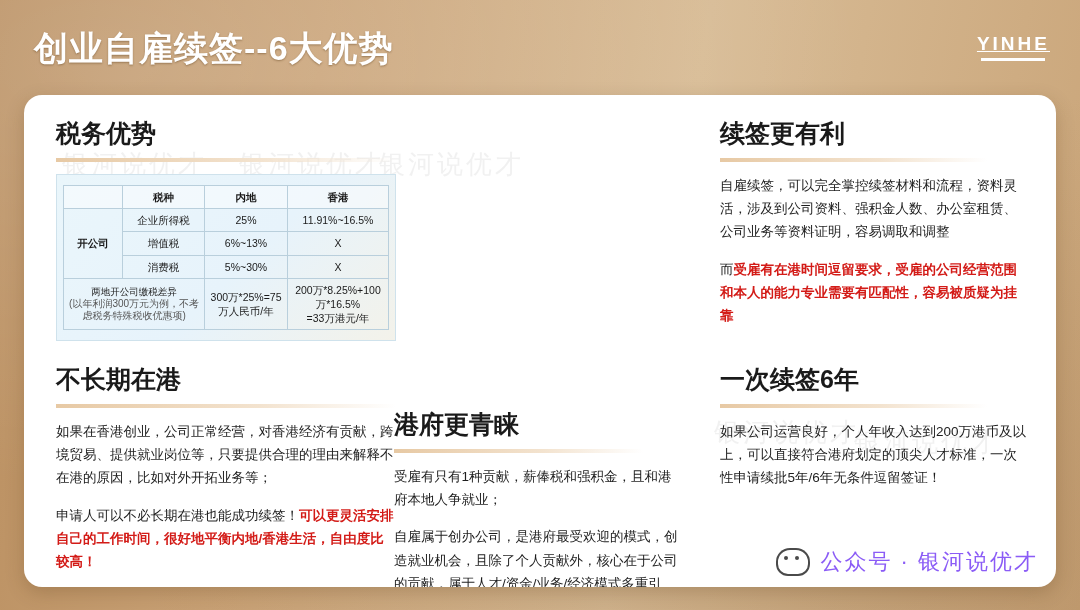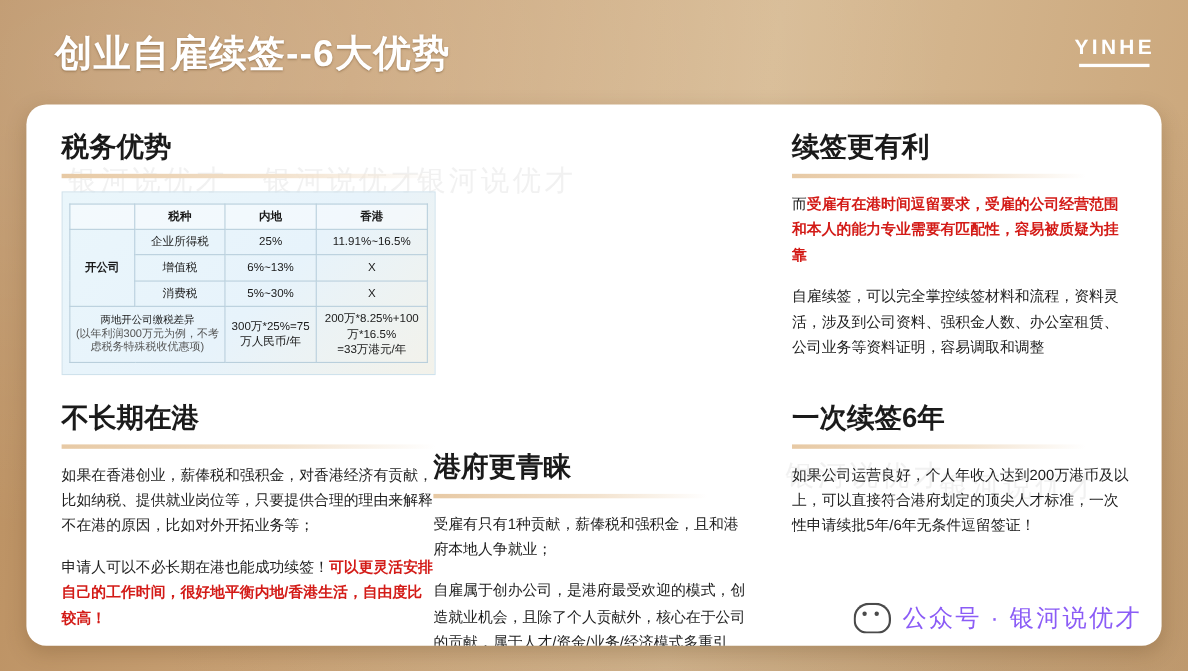--- a/index.html
+++ b/index.html
@@ -31,28 +31,28 @@
   }
   .title {
     position: absolute;
     left: 34px;
     top: 26px;
     font-size: 34px;
     font-weight: bold;
     color: #ffffff;
     letter-spacing: 1px;
     text-shadow: 0 1px 2px rgba(90,60,25,0.45);
-    margin-left: 16px;
   }
   .logo {
     position: absolute;
     right: 30px;
     top: 34px;
     text-align: right;
     color: #ffffff;
+    text-decoration: underline;
   }
   .logo-mark {
     font-size: 19px;
     letter-spacing: 3px;
     font-weight: bold;
     line-height: 1.05;
   }
   .logo-bar {
     width: 64px;
     height: 3px;
@@ -265,30 +265,30 @@
           </tr>
         </tbody>
           </table>
       </div>
     </div>
 
 
     <div class="col c3">
       <div class="h">续签更有利</div>
       <span class="h-underline short"></span>
+      <p class="p">自雇续签，可以完全掌控续签材料和流程，资料灵活，涉及到公司资料、强积金人数、办公室租赁、公司业务等资料证明，容易调取和调整</p>
       <p class="p">
         <span>而</span><span class="red">受雇有在港时间逗留要求，受雇的公司经营范围和本人的能力专业需要有匹配性，容易被质疑为挂靠</span>
       </p>
-      <p class="p">自雇续签，可以完全掌控续签材料和流程，资料灵活，涉及到公司资料、强积金人数、办公室租赁、公司业务等资料证明，容易调取和调整</p>
     </div>
 
     <div class="col2 d1">
       <div class="h">不长期在港</div>
       <span class="h-underline"></span>
-      <p class="p">如果在香港创业，薪俸税和强积金，对香港经济有贡献，比如纳税、提供就业岗位等，只要提供合理的理由来解释不在港的原因，比如对外开拓业务等；</p>
+      <p class="p">如果在香港创业，公司正常经营，对香港经济有贡献，跨境贸易、提供就业岗位等，只要提供合理的理由来解释不在港的原因，比如对外开拓业务等；</p>
       <p class="p">
         <span>申请人可以不必长期在港也能成功续签！</span><span class="red">可以更灵活安排自己的工作时间，很好地平衡内地/香港生活，自由度比较高！</span>
       </p>
     </div>
 
     <div class="col2 d2">
       <div class="h">港府更青睐</div>
       <span class="h-underline short"></span>
       <p class="p">受雇有只有1种贡献，薪俸税和强积金，且和港府本地人争就业；</p>
       <p class="p">自雇属于创办公司，是港府最受欢迎的模式，创造就业机会，且除了个人贡献外，核心在于公司的贡献，属于人才/资金/业务/经济模式多重引进，带动的经济影响是巨大的，贡献值最高</p>

